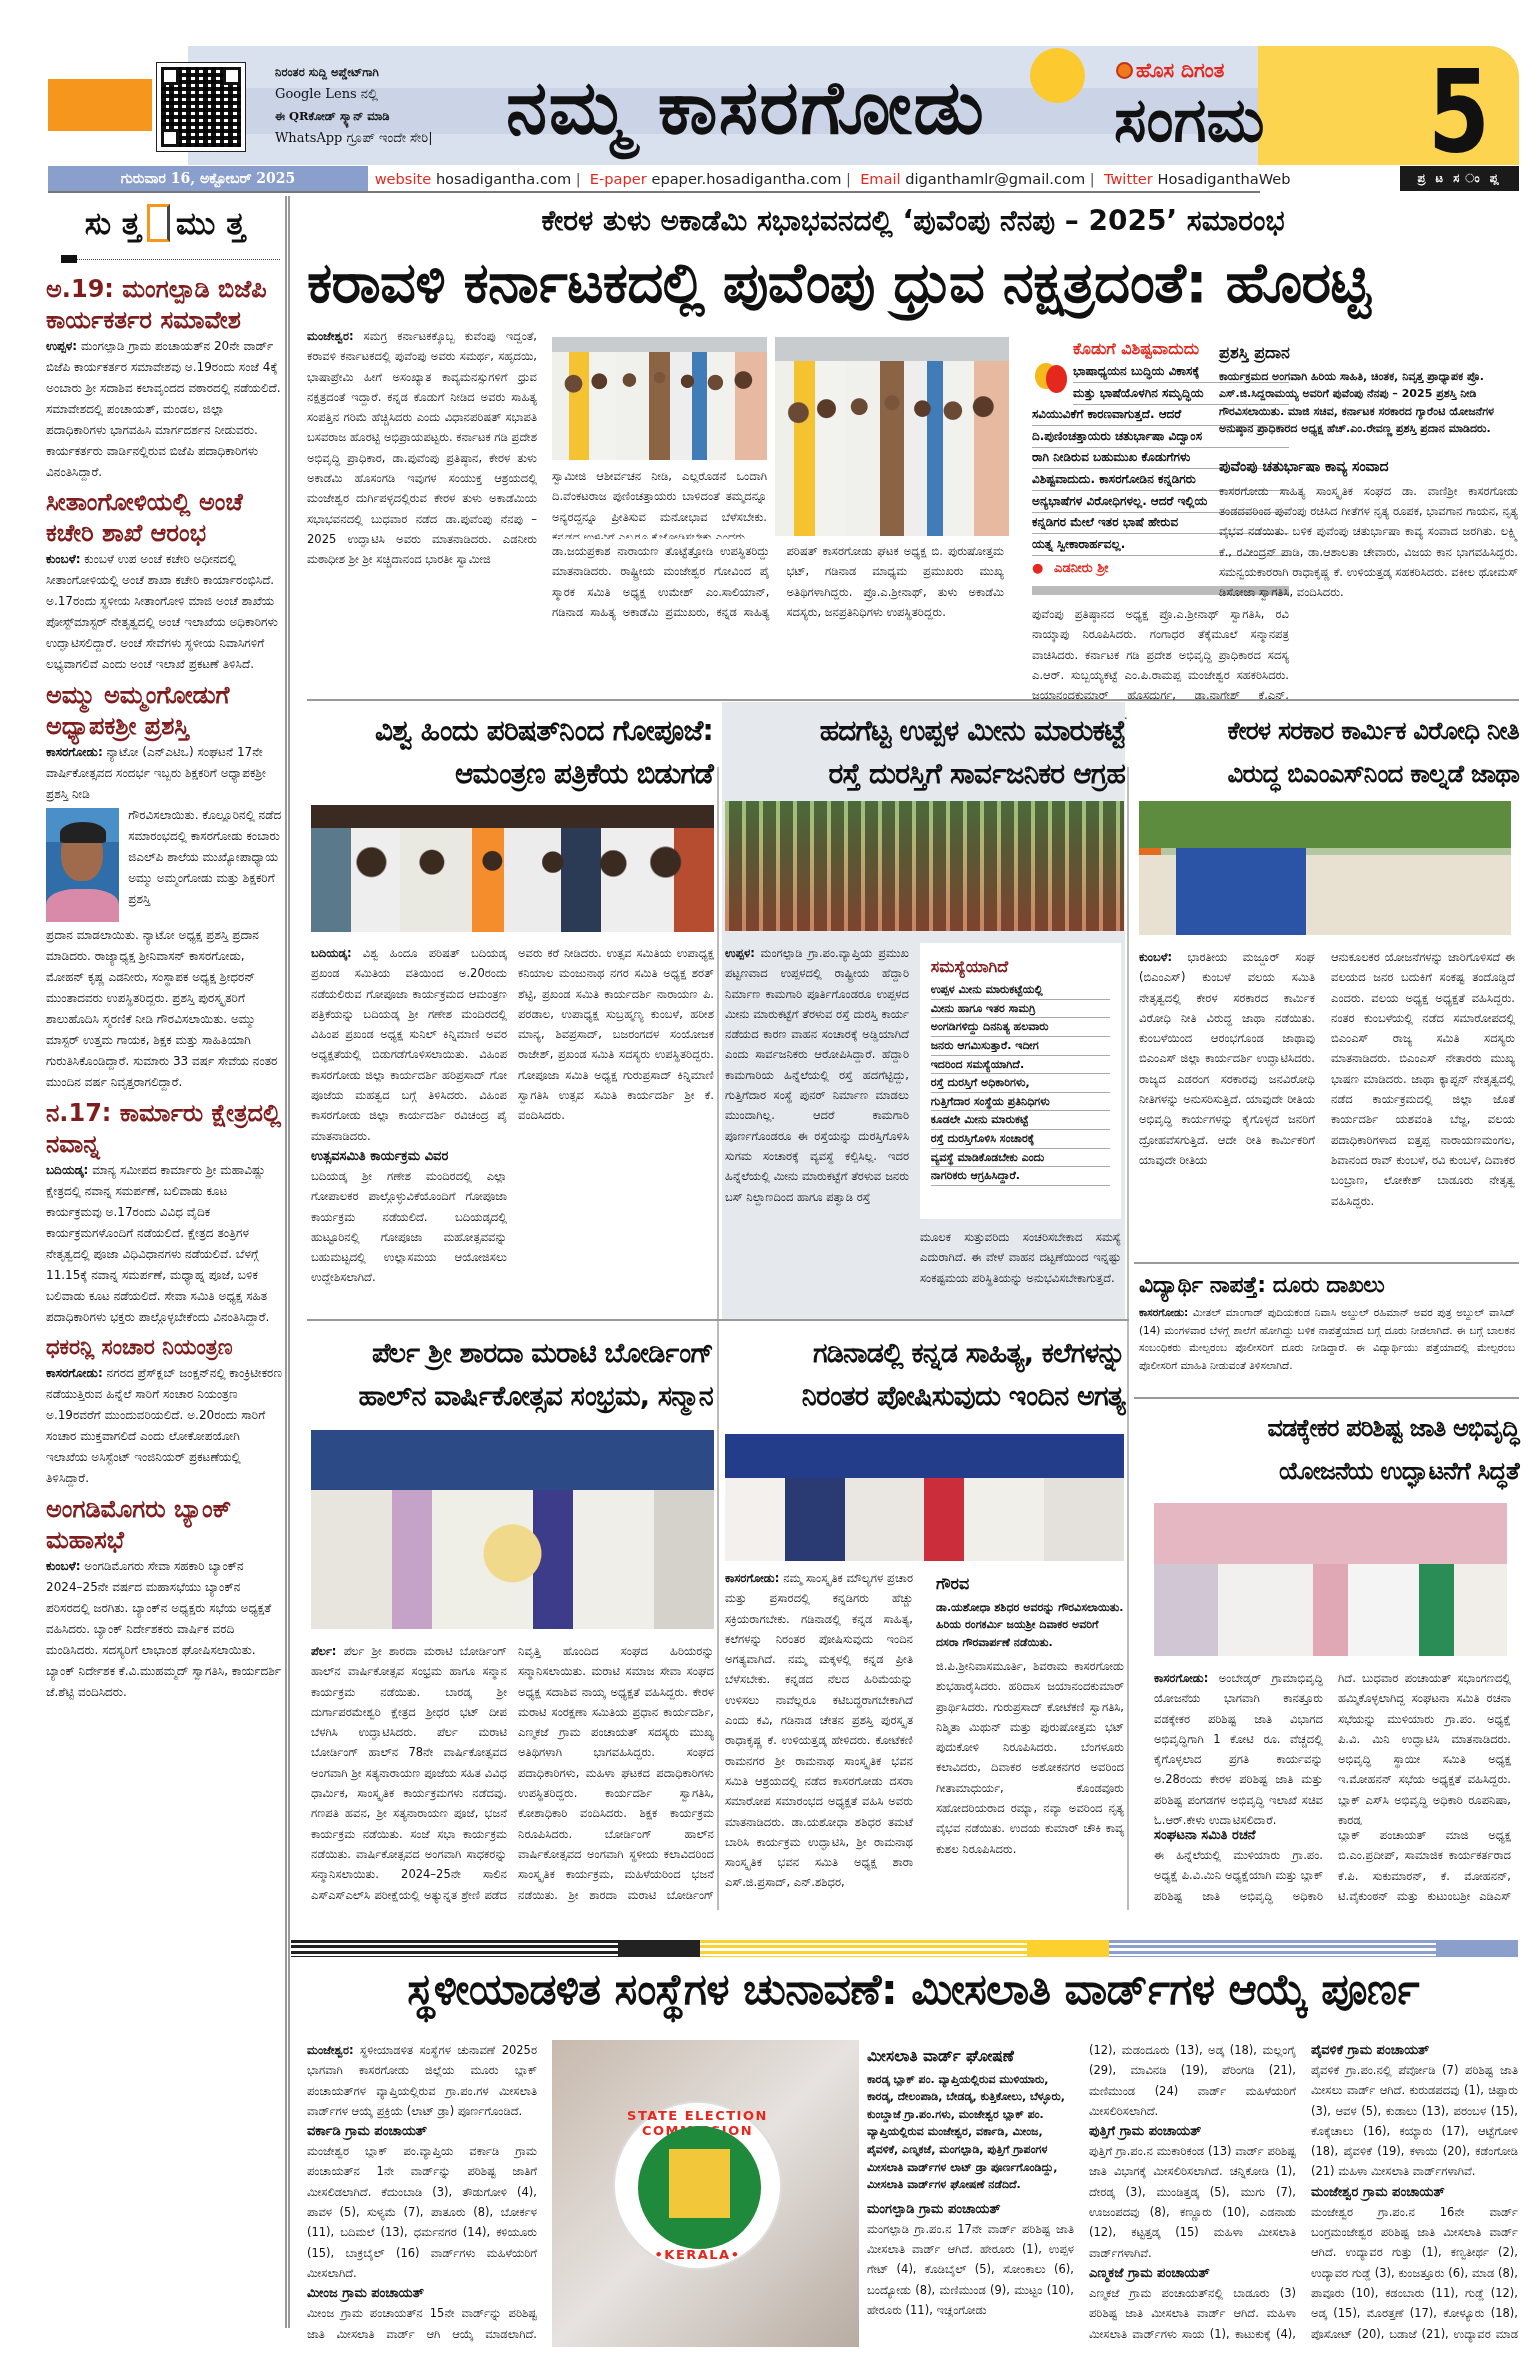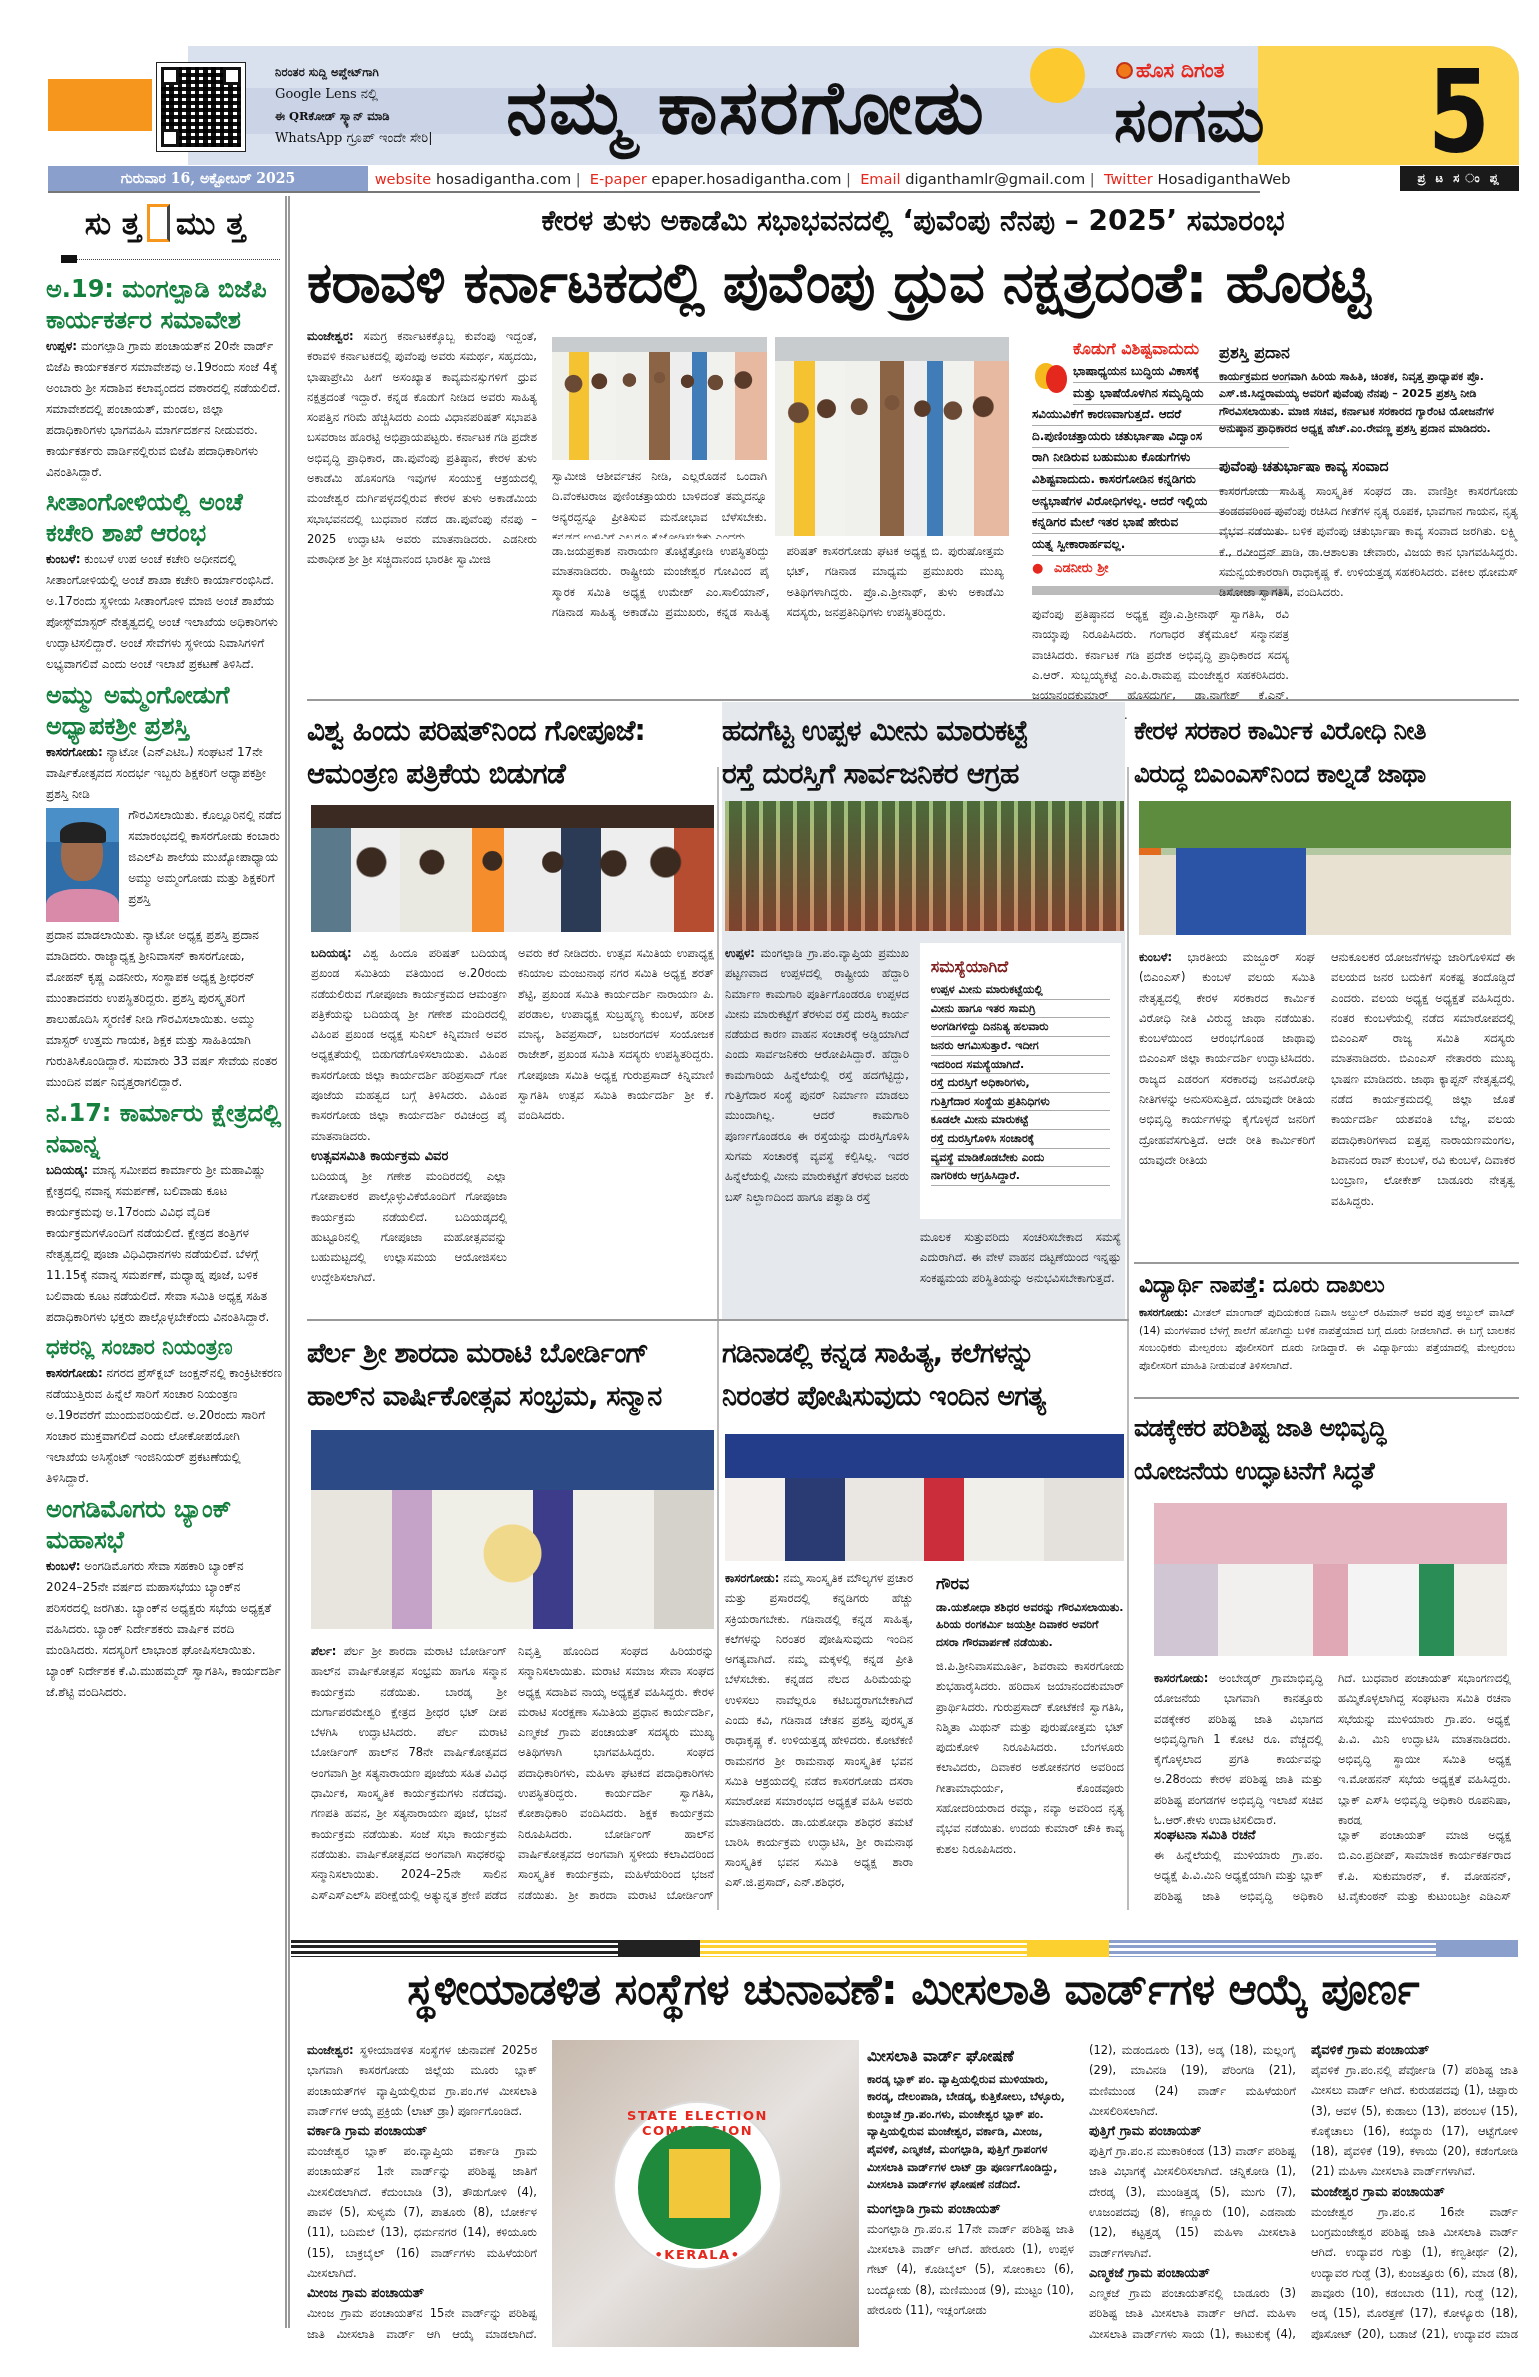--- a/index.html
+++ b/index.html
@@ -37,21 +37,21 @@
   .vrule { width: 2.3px; background: #bbb; }
   .vrule-d { width: 5.4px; border-left: 2.3px solid #999; border-right: 2.3px solid #999; }
   .hrule { height: 1.5px; background: #999; }
 
   
   .left-col { left: 46px; top: 196px; width: 238px; }
   .suttha { position: relative; height: 73px; font-weight: bold; font-size: 31px; line-height: 54px; text-align: center; }
   .suttha .door { display: inline-block; width: 23px; height: 38px; border: 3.8px solid #f7961d; border-right-color: #444; vertical-align: -7.7px; margin: 0 6.1px; }
   .suttha .dots { position: absolute; left: 15.3px; right: 3.8px; top: 63px; border-top: 1.5px dotted #444; }
   .suttha .dots::before { content: ""; position: absolute; left: 0; top: -4.6px; width: 15.3px; height: 7.7px; background: #111; }
-  .lh { font-weight: bold; font-size: 24px; line-height: 31px; margin-top: 4.6px; color: #15803d; }
+  .lh { font-weight: bold; font-size: 24px; line-height: 31px; margin-top: 4.6px; color: #7f1d1d; }
   .lp { font-size: 12px; line-height: 21px; color: #111; text-align: left; }
   .lp b { font-weight: bold; }
   .portrait { float: left; width: 73px; height: 114px; margin: 3.1px 9.2px 3.1px 0; background: linear-gradient(#4b8fc8 0 30%, #2f6ea8 30%); position: relative; overflow: hidden; }
   .portrait .face { position: absolute; left: 15.3px; top: 19px; width: 42px; height: 54px; border-radius: 45%; background: #a06a4d; }
   .portrait .hair { position: absolute; left: 14px; top: 14px; width: 46px; height: 21.5px; border-radius: 50% 50% 10% 10%; background: #222; }
   .portrait .shirt { position: absolute; left: 0; top: 81px; width: 73px; height: 38px; background: #d88aa8; border-radius: 40% 40% 0 0; }
 
   
   .kicker { left: 307px; top: 201px; width: 1212px; text-align: center; font-weight: bold; font-size: 28px; line-height: 40px; }
   .lead-head { left: 307px; top: 244px; width: 1219px; text-align: left; font-weight: bold; font-size: 56px; line-height: 77px; letter-spacing: -0.8px; white-space: nowrap; }
@@ -105,21 +105,21 @@
   .quote-body { font-weight: bold; font-size: 12px; line-height: 17.6px; }
   .quote-body div { border-bottom: 0.8px solid #aaa; padding: 1.5px 0; }
   .quote-author { color: #e5281d; font-weight: bold; font-size: 13px; margin-top: 4.6px; }
   .quote-author::before { content: "●"; margin-right: 10.7px; }
   .gray-bar { height: 9.2px; background: #bbb; margin-top: 9.2px; }
 
   .subhead { font-weight: bold; font-size: 16px; line-height: 26px; margin: 3.1px 0 1.5px 0; }
   .subhead-sm { font-weight: bold; font-size: 13px; line-height: 20px; }
 
   
-  .h2 { font-weight: bold; font-size: 28px; line-height: 43px; text-align: left; letter-spacing: -0.8px; }
+  .h2 { font-weight: bold; font-size: 28px; line-height: 43px; text-align: right; letter-spacing: -0.8px; }
   .shade { background: #e5e9ee; }
   .box-white { background: #fff; padding: 7.7px 10.7px; }
   .box-white .subhead { color: #7f1d1d; }
   .box-white .ul-lines div { font-weight: bold; font-size: 11px; line-height: 17.6px; border-bottom: 0.8px solid #aaa; }
 
   .h3 { font-weight: bold; font-size: 22px; line-height: 32px; letter-spacing: -0.4px; }
 
   
   .stripe { height: 17px; display: flex; }
   .stripe > div { flex: 1; position: relative; }

